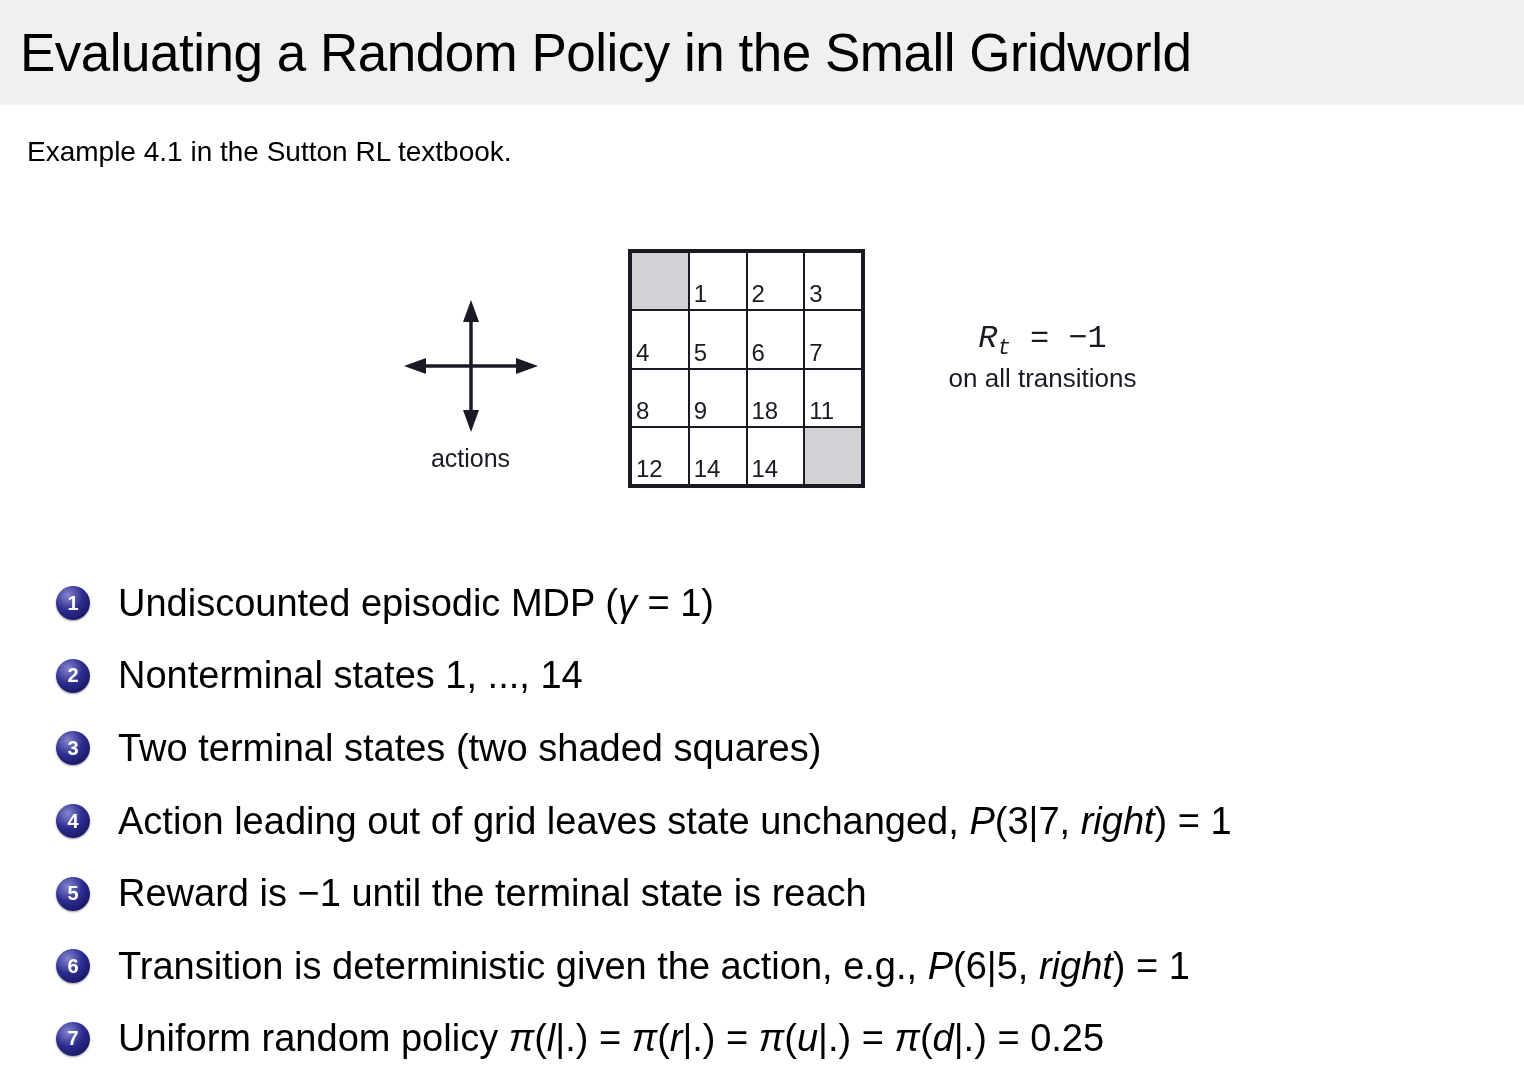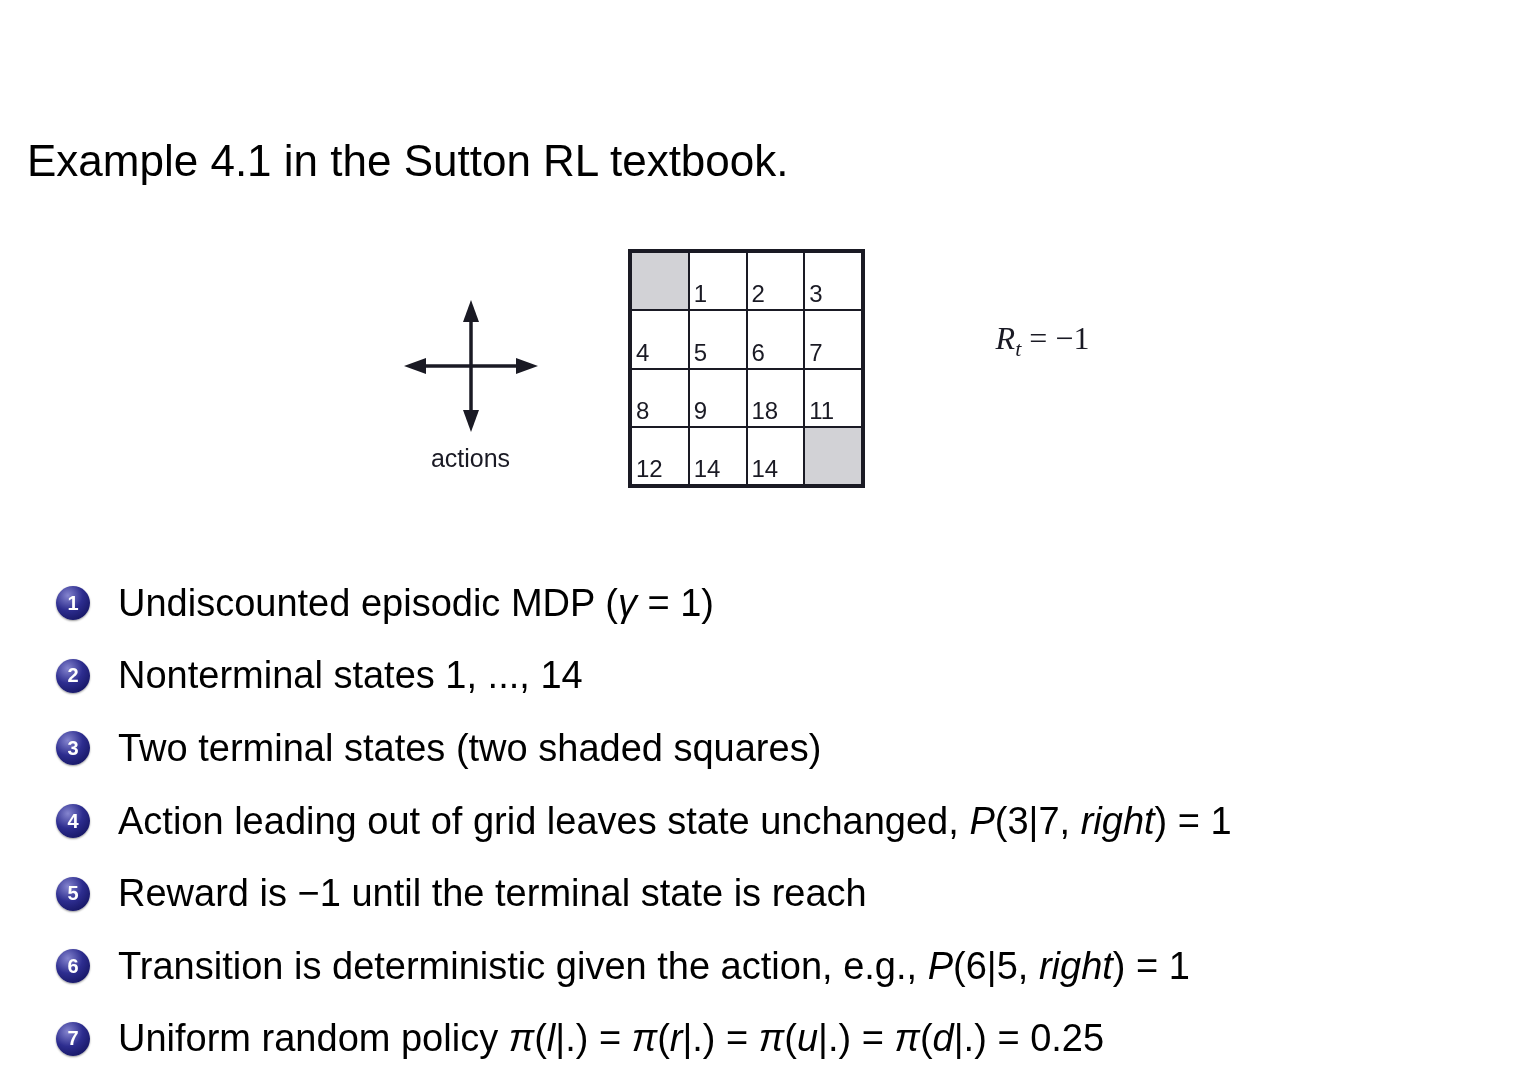--- a/index.html
+++ b/index.html
@@ -15,59 +15,62 @@
   *{margin:0;padding:0;box-sizing:border-box;}
   html,body{width:1524px;height:1080px;background:#ffffff;overflow:hidden;}
   body{font-family:"Liberation Sans",sans-serif;color:var(--text);}
   .slide{position:relative;width:1524px;height:1080px;}
 
   
   .titlebar{position:absolute;left:0;top:0;width:1524px;height:105px;background:var(--header-bg);}
   .titlebar h1{font-size:53px;font-weight:normal;line-height:105px;padding-left:20px;letter-spacing:-0.5px;}
 
   
-  .subtitle{position:absolute;left:27px;top:136px;font-size:44px;}
+  .subtitle{position:absolute;left:27px;top:136px;font-size:28px;}
 
   
   .actions{position:absolute;left:398px;top:300px;width:145px;text-align:center;}
   .actions svg{display:block;margin:0 auto;}
   .actions-label{font-size:25px;color:var(--figure-ink);margin-top:12px;}
 
   
   .grid{position:absolute;left:628px;top:249px;width:237px;height:239px;
         border:3px solid var(--figure-ink);
         display:grid;grid-template-columns:repeat(4,1fr);grid-template-rows:repeat(4,1fr);
         background:#ffffff;}
   .cell{border:1px solid var(--figure-ink);position:relative;background:#ffffff;}
   .cell.terminal{background:var(--terminal-fill);}
   .cell span{position:absolute;left:4px;bottom:1px;font-size:24px;color:var(--figure-ink);}
 
   
   .reward{position:absolute;left:925px;top:320px;width:235px;text-align:center;color:var(--figure-ink);}
-  .reward-formula{font-family:Liberation Serif, serif;font-size:32px;}
+  .reward-formula{font-family:Liberation Mono, monospace;font-size:32px;}
   .reward-formula .it{font-style:italic;}
   .reward-formula sub{font-size:22px;font-style:italic;}
   .reward-note{font-size:26px;margin-top:2px;}
 
   
   .items{position:absolute;left:56px;top:567px;right:10px;list-style:none;}
   .items li{height:72.6px;display:flex;align-items:center;white-space:nowrap;}
   .badge{flex:0 0 auto;width:34px;height:34px;border-radius:50%;margin-right:28px;
          background:radial-gradient(circle at 35% 28%,var(--badge-light) 0%,var(--badge-mid) 45%,var(--badge-dark) 85%);
          color:var(--badge-text);font-size:20px;font-weight:bold;
          display:flex;align-items:center;justify-content:center;
          box-shadow:0 1px 2px rgba(0,0,0,0.4);}
   .itext{font-size:38px;}
   .itext .mathit{font-style:italic;}
 </style>
 </head>
 <body>
 
 <div class="slide">
 
+  <header class="titlebar">
+    <h1>Evaluating a Random Policy in the Small Gridworld</h1>
+  </header>
 
   <p class="subtitle">Example 4.1 in the Sutton RL textbook.</p>
 
   <div class="actions">
     <svg width="134" height="132" viewBox="0 0 134 132">
       <line x1="67" y1="16" x2="67" y2="116" stroke="#1a1a24" stroke-width="3.5"></line>
       <line x1="16" y1="66" x2="118" y2="66" stroke="#1a1a24" stroke-width="3.5"></line>
       <polygon points="67,0 59,22 75,22" fill="#1a1a24"></polygon>
       <polygon points="67,132 59,110 75,110" fill="#1a1a24"></polygon>
       <polygon points="0,66 22,58 22,74" fill="#1a1a24"></polygon>
@@ -118,20 +121,21 @@
         <span>14</span>
       </div>
       <div class="cell">
         <span>14</span>
       </div>
       <div class="cell terminal"></div>
     </div>
 
   <div class="reward">
     <div class="reward-formula"><span class="it">R</span><sub>t</sub><span> = −1</span></div>
+    <div class="reward-note">on all transitions</div>
   </div>
 
   <ol class="items" id="items">
       <li>
         <span class="badge">1</span>
         <span class="itext"><span class="text">Undiscounted episodic MDP (</span><span class="mathit">γ</span><span class="text"> = 1)</span></span>
       </li>
       <li>
         <span class="badge">2</span>
         <span class="itext"><span class="text">Nonterminal states 1, ..., 14</span></span>

